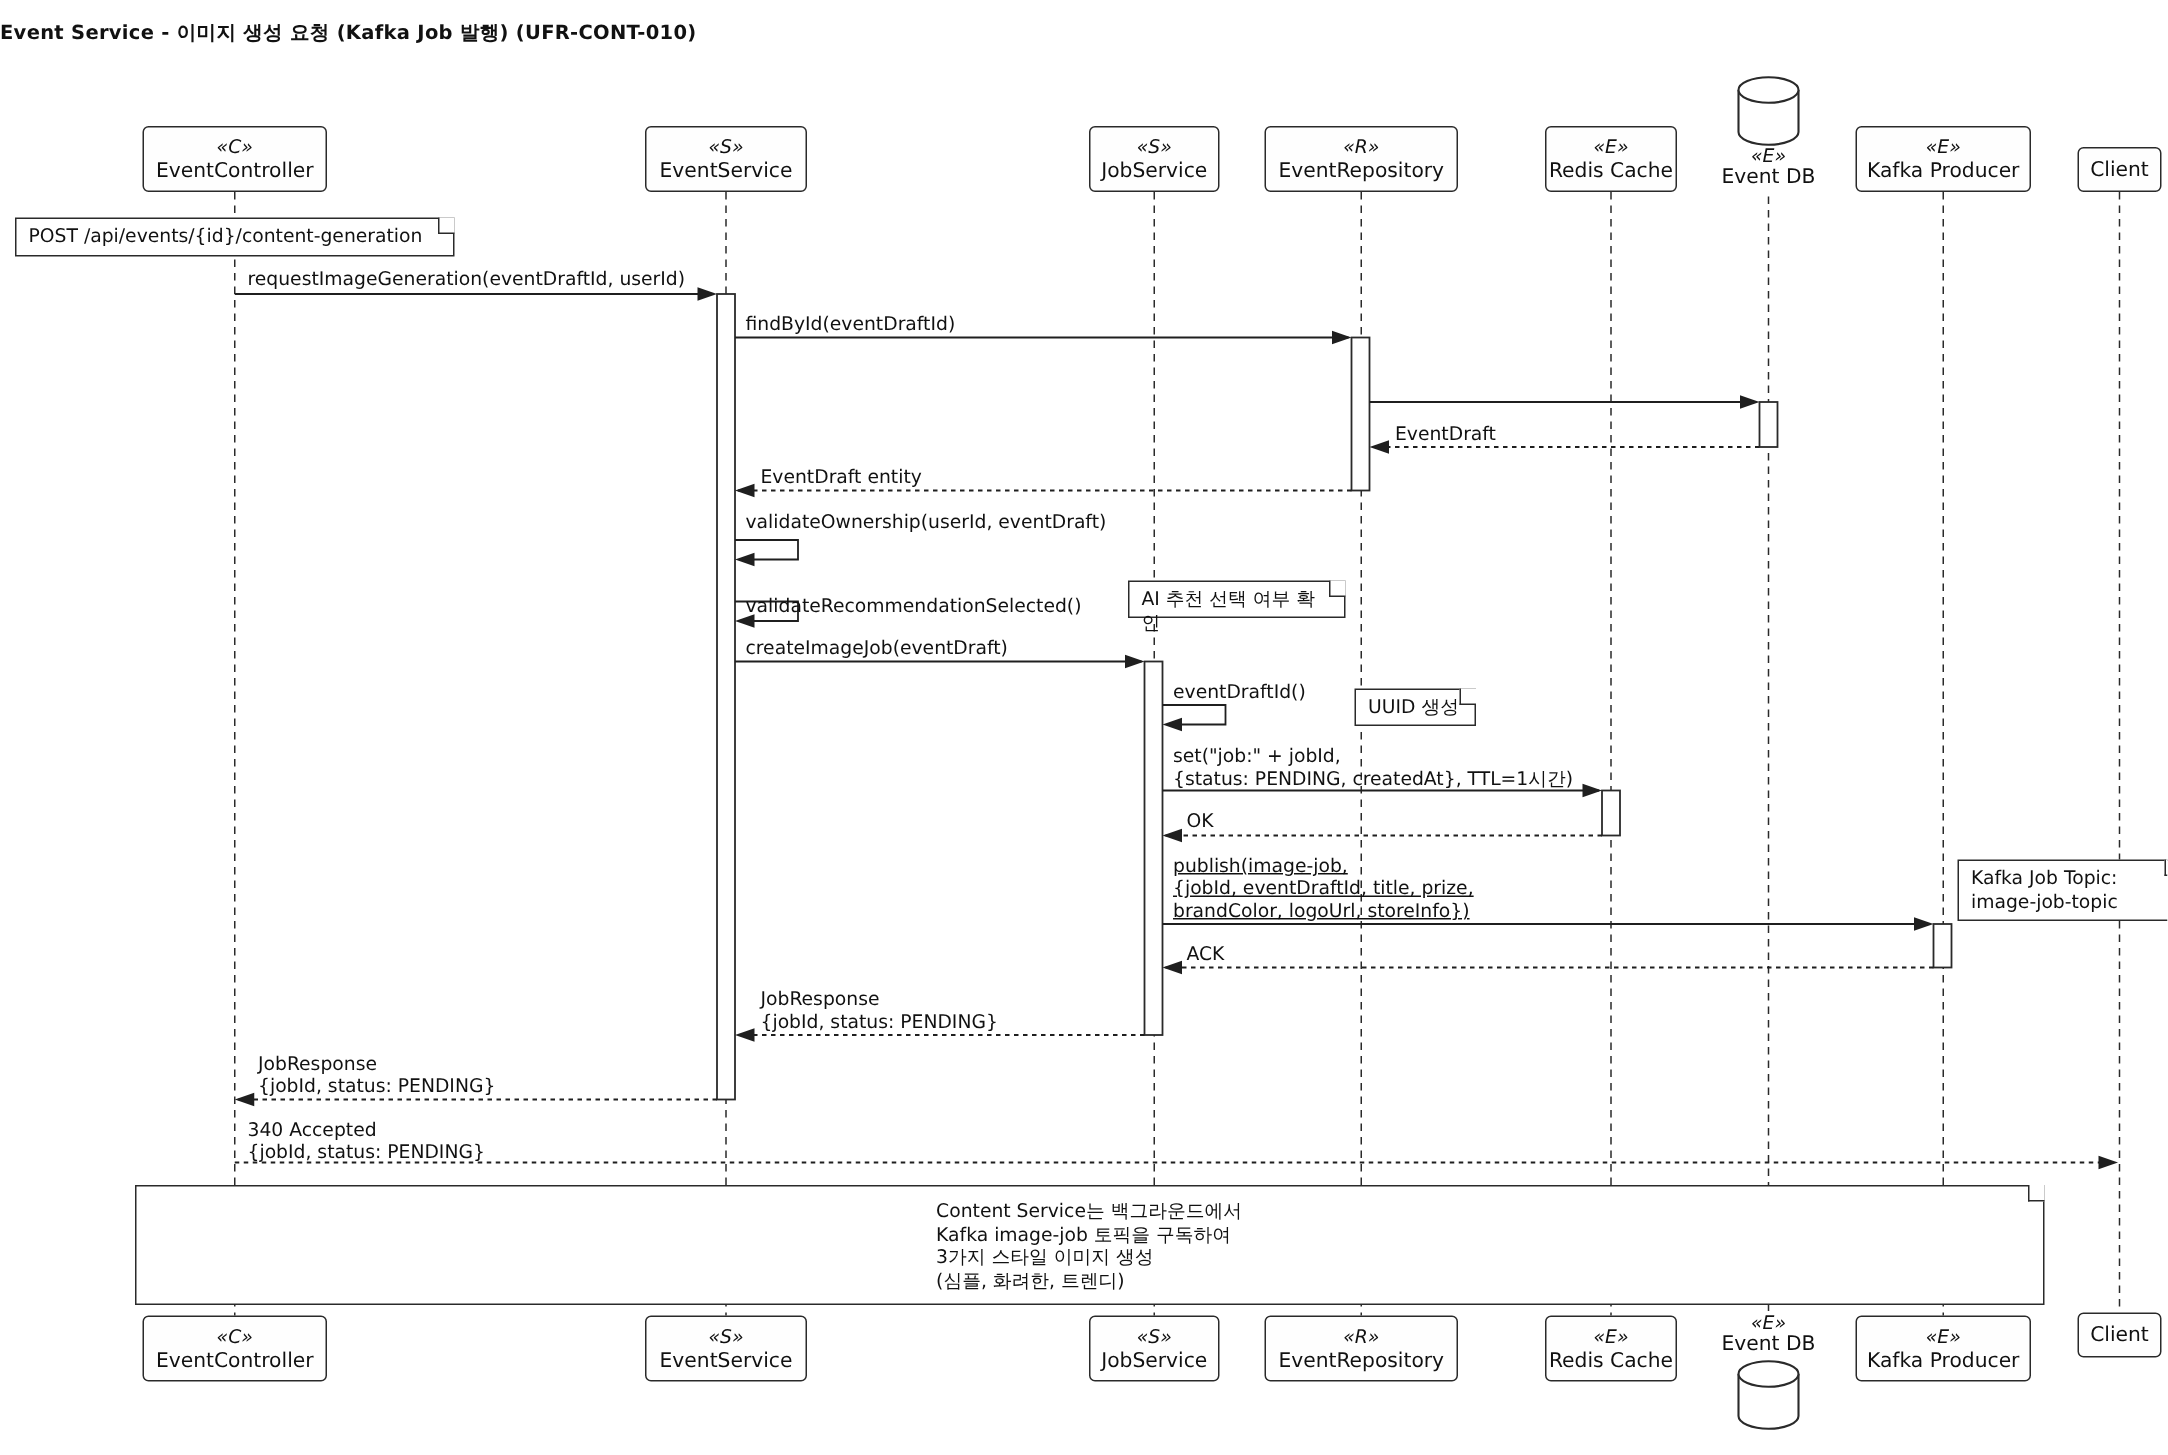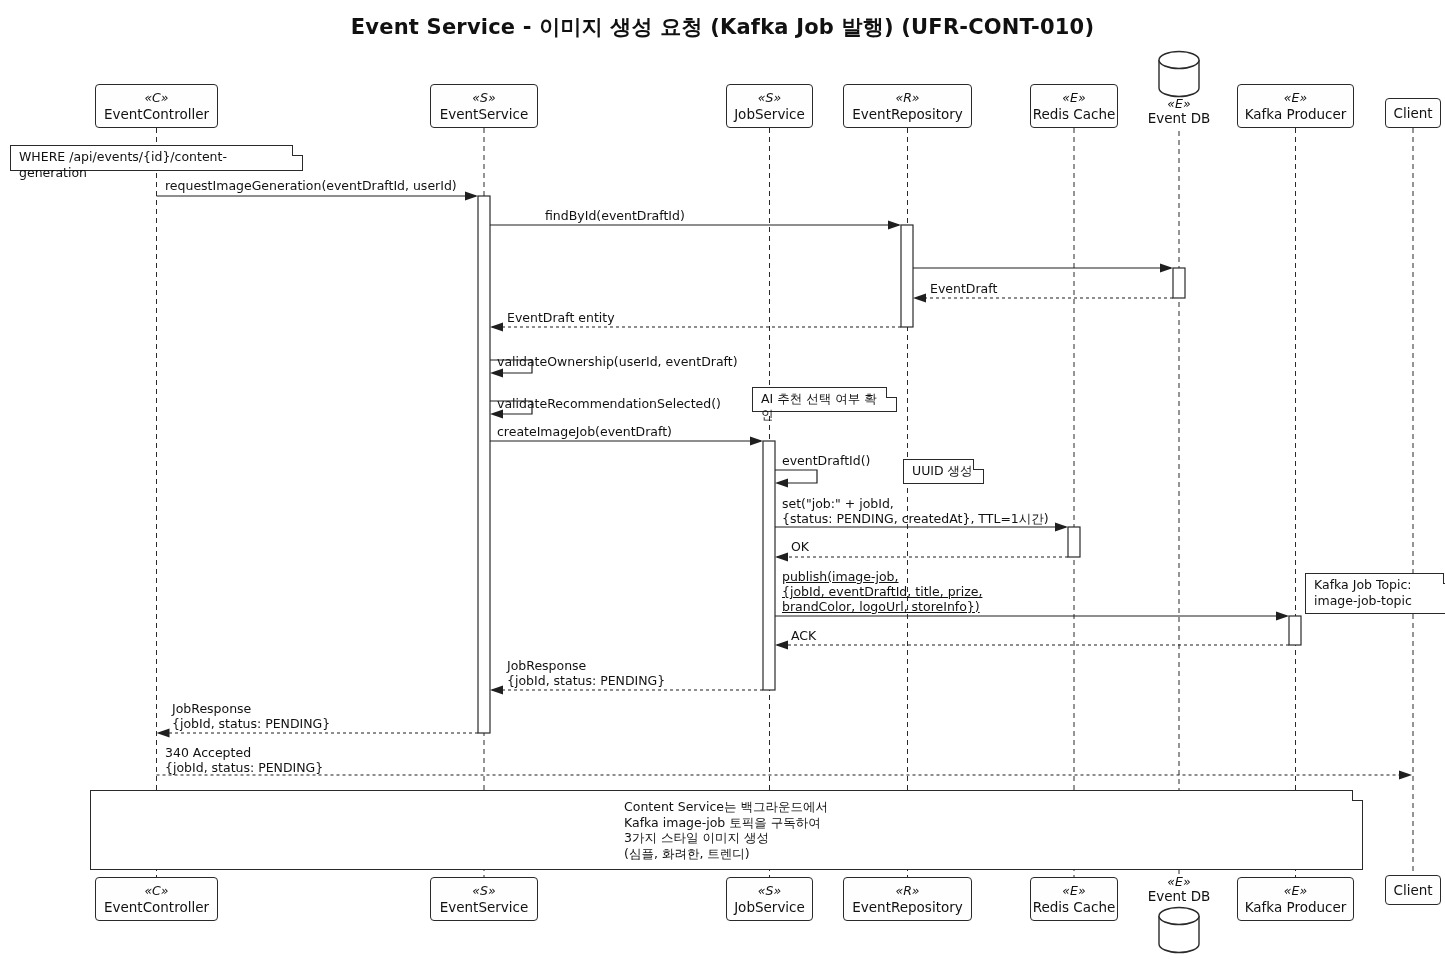--- a/index.html
+++ b/index.html
@@ -4,21 +4,21 @@
 <style>
   html,body { margin:0; padding:0; background:#ffffff; }
   .canvas {
     position:relative; width:1445px; height:970px; background:#ffffff;
     font-family:"DejaVu Sans","Liberation Sans",sans-serif; color:#111;
     overflow:hidden;
   }
   .overlay { position:absolute; left:0; top:0; }
   .title {
     position:absolute; top:13px; left:0; width:100%;
-    text-align:center; font-weight:bold; font-size:21px; letter-spacing:0.2px;
+    font-weight:bold; font-size:13px; letter-spacing:0.2px;
   }
   .pbox {
     position:absolute; background:#fefefe; border:1.4px solid #2a2a2a; border-radius:4px;
     display:flex; flex-direction:column; justify-content:center;
     text-align:center; font-size:13.5px; line-height:16.5px; box-sizing:border-box;
   }
   .stereo { font-style:italic; font-size:12.5px; }
   .dbl { position:absolute; width:90px; text-align:center; font-size:13.5px; line-height:15px; }
   .dbl .stereo { display:block; }
   .msg {
@@ -169,42 +169,42 @@
   </div>
   <div class="pbox" style="left:1237px;top:877px;width:117px;height:44px;">
     <span class="stereo">«E»</span>
     <span>Kafka Producer</span>
   </div>
   <div class="pbox" style="left:1385px;top:875px;width:56px;height:30px;">
     <span>Client</span>
   </div>
 
   <div class="msg" style="left:165px;top:178px;">requestImageGeneration(eventDraftId, userId)</div>
-  <div class="msg" style="left:497px;top:208px;margin-left:48px;">findById(eventDraftId)</div>
+  <div class="msg" style="left:497px;top:208px;">findById(eventDraftId)</div>
   <div class="msg" style="left:930px;top:281px;">EventDraft</div>
   <div class="msg" style="left:507px;top:310px;">EventDraft entity</div>
-  <div class="msg" style="left:497px;top:340px;margin-top:14px;">validateOwnership(userId, eventDraft)</div>
+  <div class="msg" style="left:497px;top:340px;">validateOwnership(userId, eventDraft)</div>
   <div class="msg" style="left:497px;top:396px;">validateRecommendationSelected()</div>
   <div class="msg" style="left:497px;top:424px;">createImageJob(eventDraft)</div>
   <div class="msg" style="left:782px;top:453px;">eventDraftId()</div>
   <div class="msg" style="left:782px;top:496px;">set("job:" + jobId,
 {status: PENDING, createdAt}, TTL=1시간)</div>
   <div class="msg" style="left:791px;top:539px;">OK</div>
   <div class="msg" style="left:782px;top:569px;text-decoration:underline;">publish(image-job,
 {jobId, eventDraftId, title, prize,
 brandColor, logoUrl, storeInfo})</div>
   <div class="msg" style="left:791px;top:628px;">ACK</div>
   <div class="msg" style="left:507px;top:658px;">JobResponse
 {jobId, status: PENDING}</div>
   <div class="msg" style="left:172px;top:701px;">JobResponse
 {jobId, status: PENDING}</div>
   <div class="msg" style="left:165px;top:745px;">340 Accepted
 {jobId, status: PENDING}</div>
 
-  <div class="note" style="left:10px;top:145px;width:293px;height:26px;">WHERE /api/events/{id}/content-generation</div>
+  <div class="note" style="left:10px;top:145px;width:293px;height:26px;">POST /api/events/{id}/content-generation</div>
   <div class="note" style="left:752px;top:387px;width:145px;height:25px;">AI 추천 선택 여부 확인</div>
   <div class="note" style="left:903px;top:459px;width:81px;height:25px;">UUID 생성</div>
   <div class="note" style="left:1305px;top:573px;width:149px;height:41px;">Kafka Job Topic:
 image-job-topic</div>
   <div class="note note-big" style="left:90px;top:790px;width:1273px;height:80px;">
     <div>Content Service는 백그라운드에서
 Kafka image-job 토픽을 구독하여
 3가지 스타일 이미지 생성
 (심플, 화려한, 트렌디)</div>
   </div>

